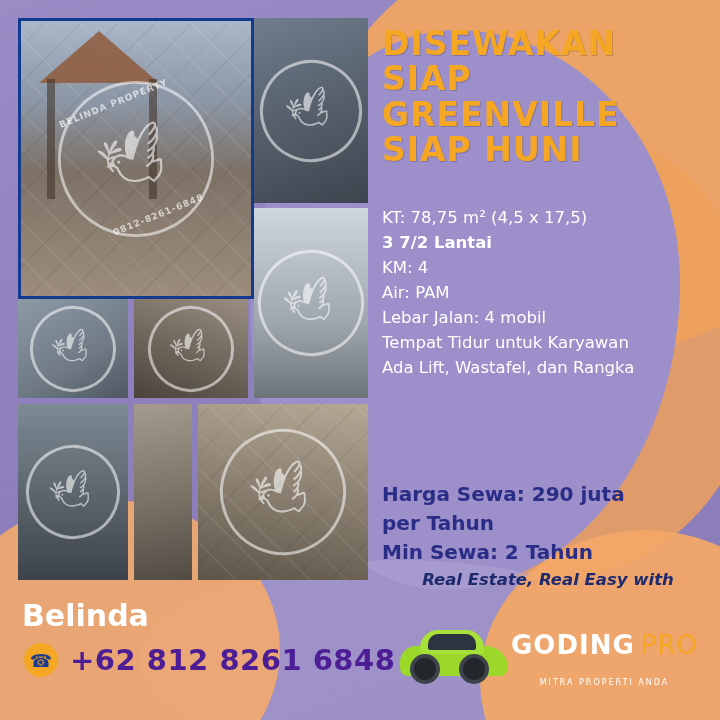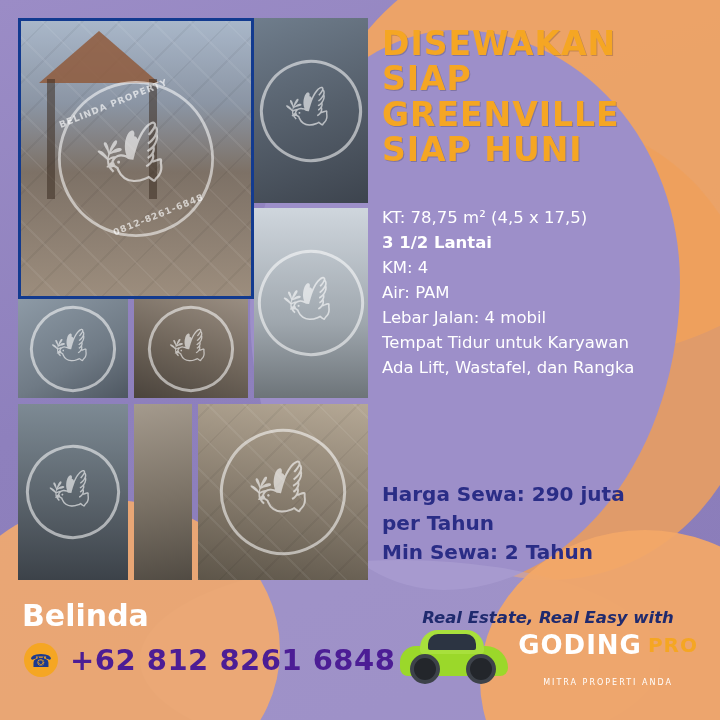--- a/index.html
+++ b/index.html
@@ -109,33 +109,33 @@
 
   
   .agent-name{position:absolute;left:22px;top:598px;color:#ffffff;font-weight:bold;font-size:30px;}
   .phone-row{position:absolute;left:24px;top:643px;display:flex;align-items:center;gap:12px;}
   .phone-badge{
     width:34px;height:34px;border-radius:50%;background:#f5a623;
     display:flex;align-items:center;justify-content:center;color:#1b3a8f;font-size:18px;
   }
   .phone-num{color:#4c1d95;font-weight:bold;font-size:29px;letter-spacing:.5px;}
 
-  .tagline{position:absolute;right:22px;top:608px;width:300px;text-align:center;
+  .tagline{position:absolute;right:22px;top:570px;width:300px;text-align:center;
     color:#1f2a6e;font-weight:bold;font-style:italic;font-size:16.5px;}
   .brandrow{position:absolute;right:22px;top:628px;width:300px;display:flex;align-items:center;justify-content:flex-end;gap:10px;}
   .car{position:relative;width:112px;height:60px;}
   .car-body{position:absolute;left:2px;bottom:12px;width:108px;height:30px;background:#9bd82a;border-radius:16px 22px 8px 8px;}
   .car-roof{position:absolute;left:22px;bottom:34px;width:64px;height:24px;background:#a8e03c;border-radius:18px 18px 4px 4px;}
   .car-win{position:absolute;left:30px;bottom:38px;width:48px;height:16px;background:#2c3442;border-radius:10px 10px 2px 2px;}
   .wheel{position:absolute;bottom:4px;width:22px;height:22px;border-radius:50%;background:#23262b;border:4px solid #3d424a;}
   .w1{left:12px;}.w2{right:12px;}
   .logo{display:flex;flex-direction:column;align-items:center;}
   .logo-main{display:flex;align-items:center;gap:6px;}
   .logo-g{font-weight:bold;font-size:26px;color:#ffffff;letter-spacing:1px;}
-  .logo-pro{font-weight:bold;font-size:20px;color:#f5a623;letter-spacing:1px;}
+  .logo-pro{font-weight:normal;font-size:26px;color:#f5a623;letter-spacing:1px;}
   .logo-sub{font-size:8px;color:#ffffff;letter-spacing:2px;margin-top:18px;}
 </style>
 </head>
 <body>
 
 <div class="canvas">
 
   <div class="bg-base"></div>
   <div class="blob-orange-1"></div>
   <div class="blob-orange-2"></div>
@@ -210,21 +210,21 @@
   </div>
 
   <div class="headline">
     <div>DISEWAKAN SIAP</div>
     <div>GREENVILLE</div>
     <div>SIAP HUNI</div>
   </div>
 
   <div class="specs">
     <div>KT: 78,75 m² (4,5 x 17,5)</div>
-    <div class="bold">3 1/2 Lantai</div>
+    <div class="bold">3 7/2 Lantai</div>
     <div>KM: 4</div>
     <div>Air: PAM</div>
     <div>Lebar Jalan: 4 mobil</div>
     <div>Tempat Tidur untuk Karyawan</div>
     <div>Ada Lift, Wastafel, dan Rangka</div>
   </div>
 
   <div class="price">
     <div>Harga Sewa: 290 juta</div>
     <div>per Tahun</div>

